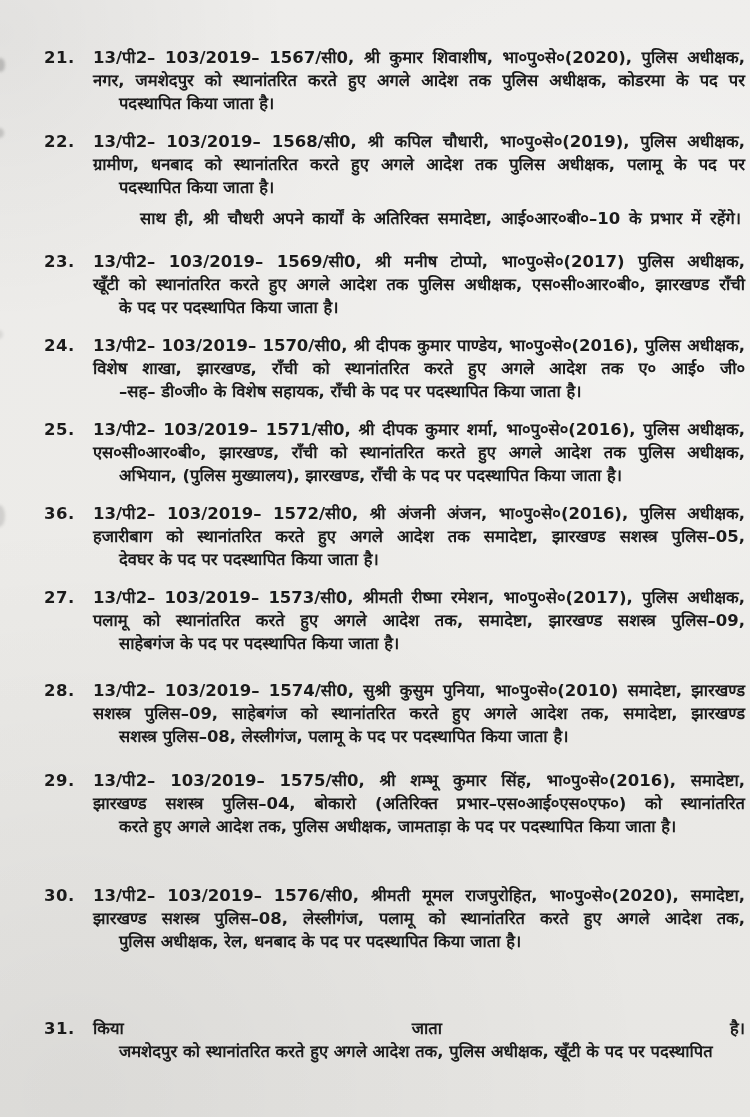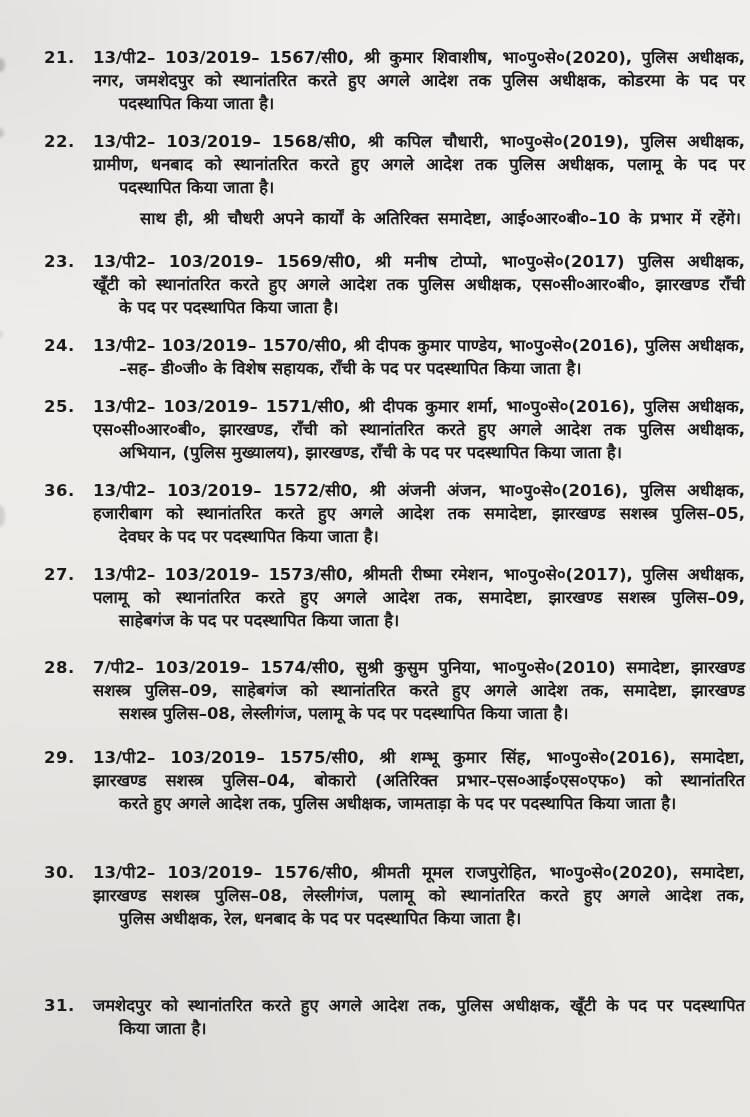--- a/index.html
+++ b/index.html
@@ -103,20 +103,21 @@
         <div class="line">13/पी2– 103/2019–  1569/सी0, श्री मनीष टोप्पो, भा०पु०से०(2017) पुलिस अधीक्षक,</div>
         <div class="line">खूँटी को स्थानांतरित करते हुए अगले आदेश तक पुलिस अधीक्षक, एस०सी०आर०बी०, झारखण्ड राँची</div>
         <div class="line">के पद  पर पदस्थापित किया जाता है।</div>
       </div>
     </div>
 
     <div class="item">
       <span class="num">24.</span>
       <div class="body">
         <div class="line">13/पी2– 103/2019–  1570/सी0, श्री दीपक कुमार पाण्डेय, भा०पु०से०(2016), पुलिस अधीक्षक,</div>
+        <div class="line">विशेष शाखा, झारखण्ड, राँची को स्थानांतरित करते हुए अगले आदेश तक ए० आई० जी०</div>
         <div class="line">–सह– डी०जी० के विशेष सहायक, राँची के पद पर पदस्थापित किया जाता है।</div>
       </div>
     </div>
 
     <div class="item">
       <span class="num">25.</span>
       <div class="body">
         <div class="line">13/पी2– 103/2019–  1571/सी0, श्री दीपक कुमार शर्मा, भा०पु०से०(2016), पुलिस अधीक्षक,</div>
         <div class="line">एस०सी०आर०बी०, झारखण्ड, राँची को स्थानांतरित करते हुए अगले आदेश तक पुलिस अधीक्षक,</div>
         <div class="line">अभियान, (पुलिस मुख्यालय), झारखण्ड, राँची के पद पर पदस्थापित किया जाता है।</div>
@@ -137,21 +138,21 @@
       <div class="body">
         <div class="line">13/पी2– 103/2019–  1573/सी0, श्रीमती रीष्मा रमेशन, भा०पु०से०(2017), पुलिस अधीक्षक,</div>
         <div class="line">पलामू को स्थानांतरित करते हुए अगले आदेश तक, समादेष्टा, झारखण्ड सशस्त्र पुलिस–09,</div>
         <div class="line">साहेबगंज के पद पर पदस्थापित किया जाता है।</div>
       </div>
     </div>
 
     <div class="item mb21">
       <span class="num">28.</span>
       <div class="body">
-        <div class="line">7/पी2– 103/2019–  1574/सी0, सुश्री कुसुम पुनिया, भा०पु०से०(2010) समादेष्टा, झारखण्ड</div>
+        <div class="line">13/पी2– 103/2019–  1574/सी0, सुश्री कुसुम पुनिया, भा०पु०से०(2010) समादेष्टा, झारखण्ड</div>
         <div class="line">सशस्त्र पुलिस–09, साहेबगंज को स्थानांतरित करते हुए अगले आदेश तक, समादेष्टा, झारखण्ड</div>
         <div class="line">सशस्त्र पुलिस–08, लेस्लीगंज, पलामू के पद पर पदस्थापित किया जाता है।</div>
       </div>
     </div>
 
     <div class="item mb46">
       <span class="num">29.</span>
       <div class="body">
         <div class="line">13/पी2– 103/2019–  1575/सी0, श्री शम्भू कुमार सिंह, भा०पु०से०(2016), समादेष्टा,</div>
         <div class="line">झारखण्ड सशस्त्र पुलिस–04, बोकारो (अतिरिक्त प्रभार–एस०आई०एस०एफ०) को स्थानांतरित</div>
@@ -164,19 +165,19 @@
       <div class="body">
         <div class="line">13/पी2– 103/2019–  1576/सी0, श्रीमती मूमल राजपुरोहित, भा०पु०से०(2020), समादेष्टा,</div>
         <div class="line">झारखण्ड सशस्त्र पुलिस–08, लेस्लीगंज, पलामू को स्थानांतरित करते हुए अगले आदेश तक,</div>
         <div class="line">पुलिस अधीक्षक, रेल, धनबाद के पद पर पदस्थापित किया जाता है।</div>
       </div>
     </div>
 
     <div class="item">
       <span class="num">31.</span>
       <div class="body">
+        <div class="line">किया जाता है।</div>
         <div class="line">जमशेदपुर को स्थानांतरित करते हुए अगले आदेश तक, पुलिस अधीक्षक, खूँटी के पद पर पदस्थापित</div>
-        <div class="line">किया जाता है।</div>
       </div>
     </div>
 
   </div>
 </div>
 
 </body></html>

